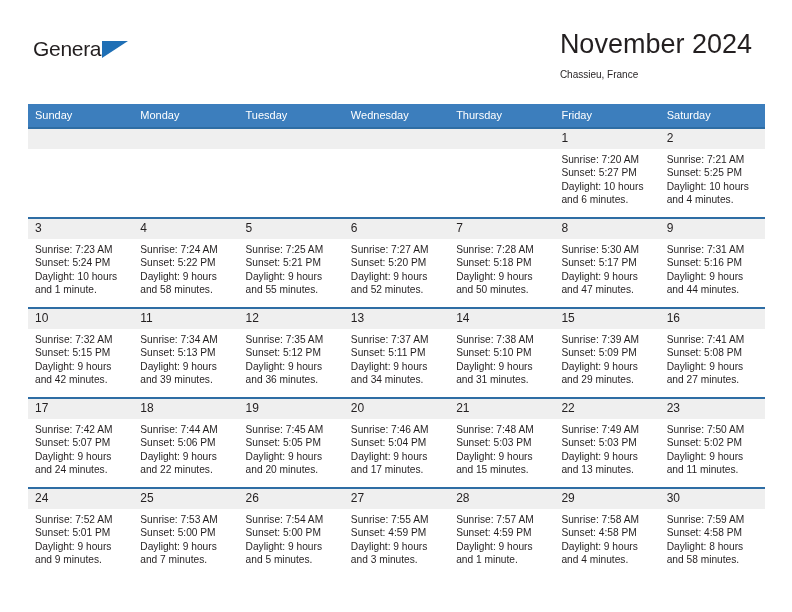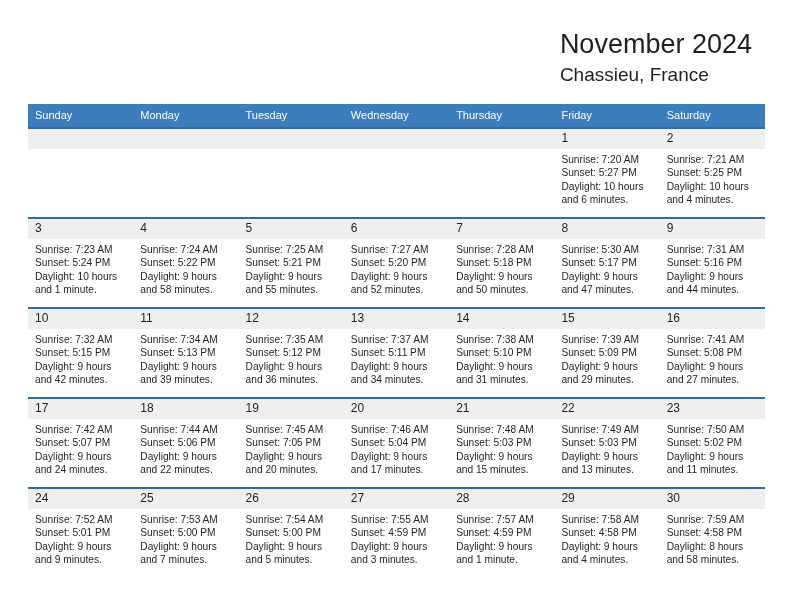--- a/index.html
+++ b/index.html
@@ -87,21 +87,21 @@
   }
   .cal-title {
     font-size: 27px;
     color: #231f20;
     line-height: 32px;
     white-space: nowrap;
     font-weight: normal;
     margin: 0;
   }
   .cal-subtitle {
-    font-size: 19px;
+    font-size: 10px;
     color: #231f20;
     line-height: 20px;
     margin-top: 5px;
     white-space: nowrap;
   }
 
   
   .cal {
     position: absolute;
     left: 28px;
@@ -148,20 +148,24 @@
   .info div { white-space: nowrap; }
 </style>
 </head>
 <body>
 
 <div class="page">
 
   <div class="top">
 
     <div class="brand">
+      <div class="brand-row1">
+        <span class="brand-general">General</span>
+        <span class="brand-tri"></span>
+      </div>
     </div>
 
     <div class="title-block">
       <h1 class="cal-title">November 2024</h1>
       <div class="cal-subtitle">Chassieu, France</div>
     </div>
 
   </div>
 
   <table class="cal">
@@ -358,21 +362,21 @@
               <div>Sunrise: 7:44 AM</div>
               <div>Sunset: 5:06 PM</div>
               <div>Daylight: 9 hours</div>
               <div>and 22 minutes.</div>
             </div>
           </td>
           <td>
             <div class="daynum">19</div>
             <div class="info">
               <div>Sunrise: 7:45 AM</div>
-              <div>Sunset: 7:05 PM</div>
+              <div>Sunset: 5:05 PM</div>
               <div>Daylight: 9 hours</div>
               <div>and 20 minutes.</div>
             </div>
           </td>
           <td>
             <div class="daynum">20</div>
             <div class="info">
               <div>Sunrise: 7:46 AM</div>
               <div>Sunset: 5:04 PM</div>
               <div>Daylight: 9 hours</div>

